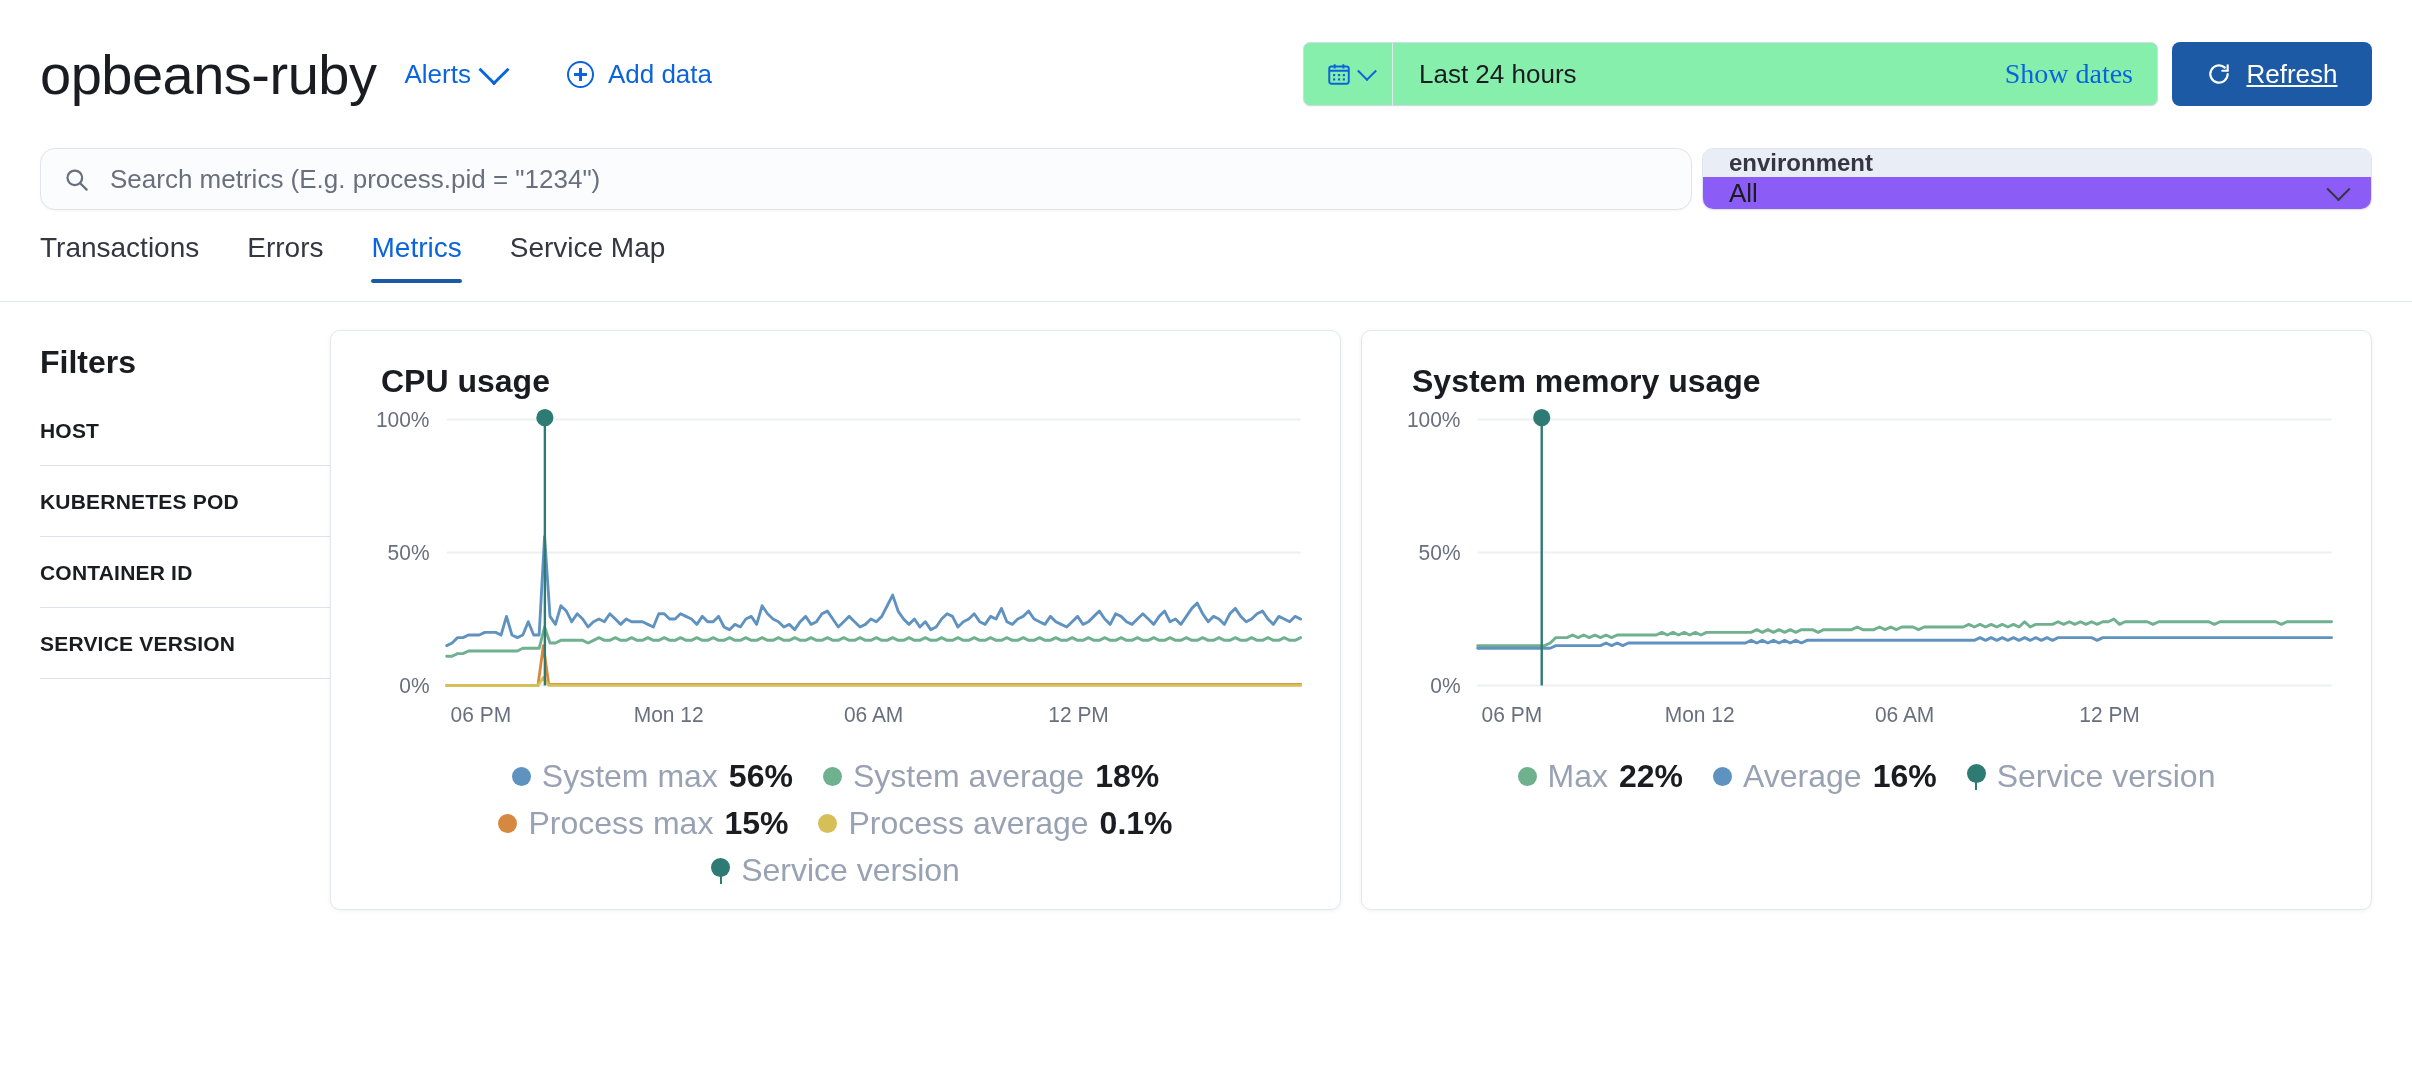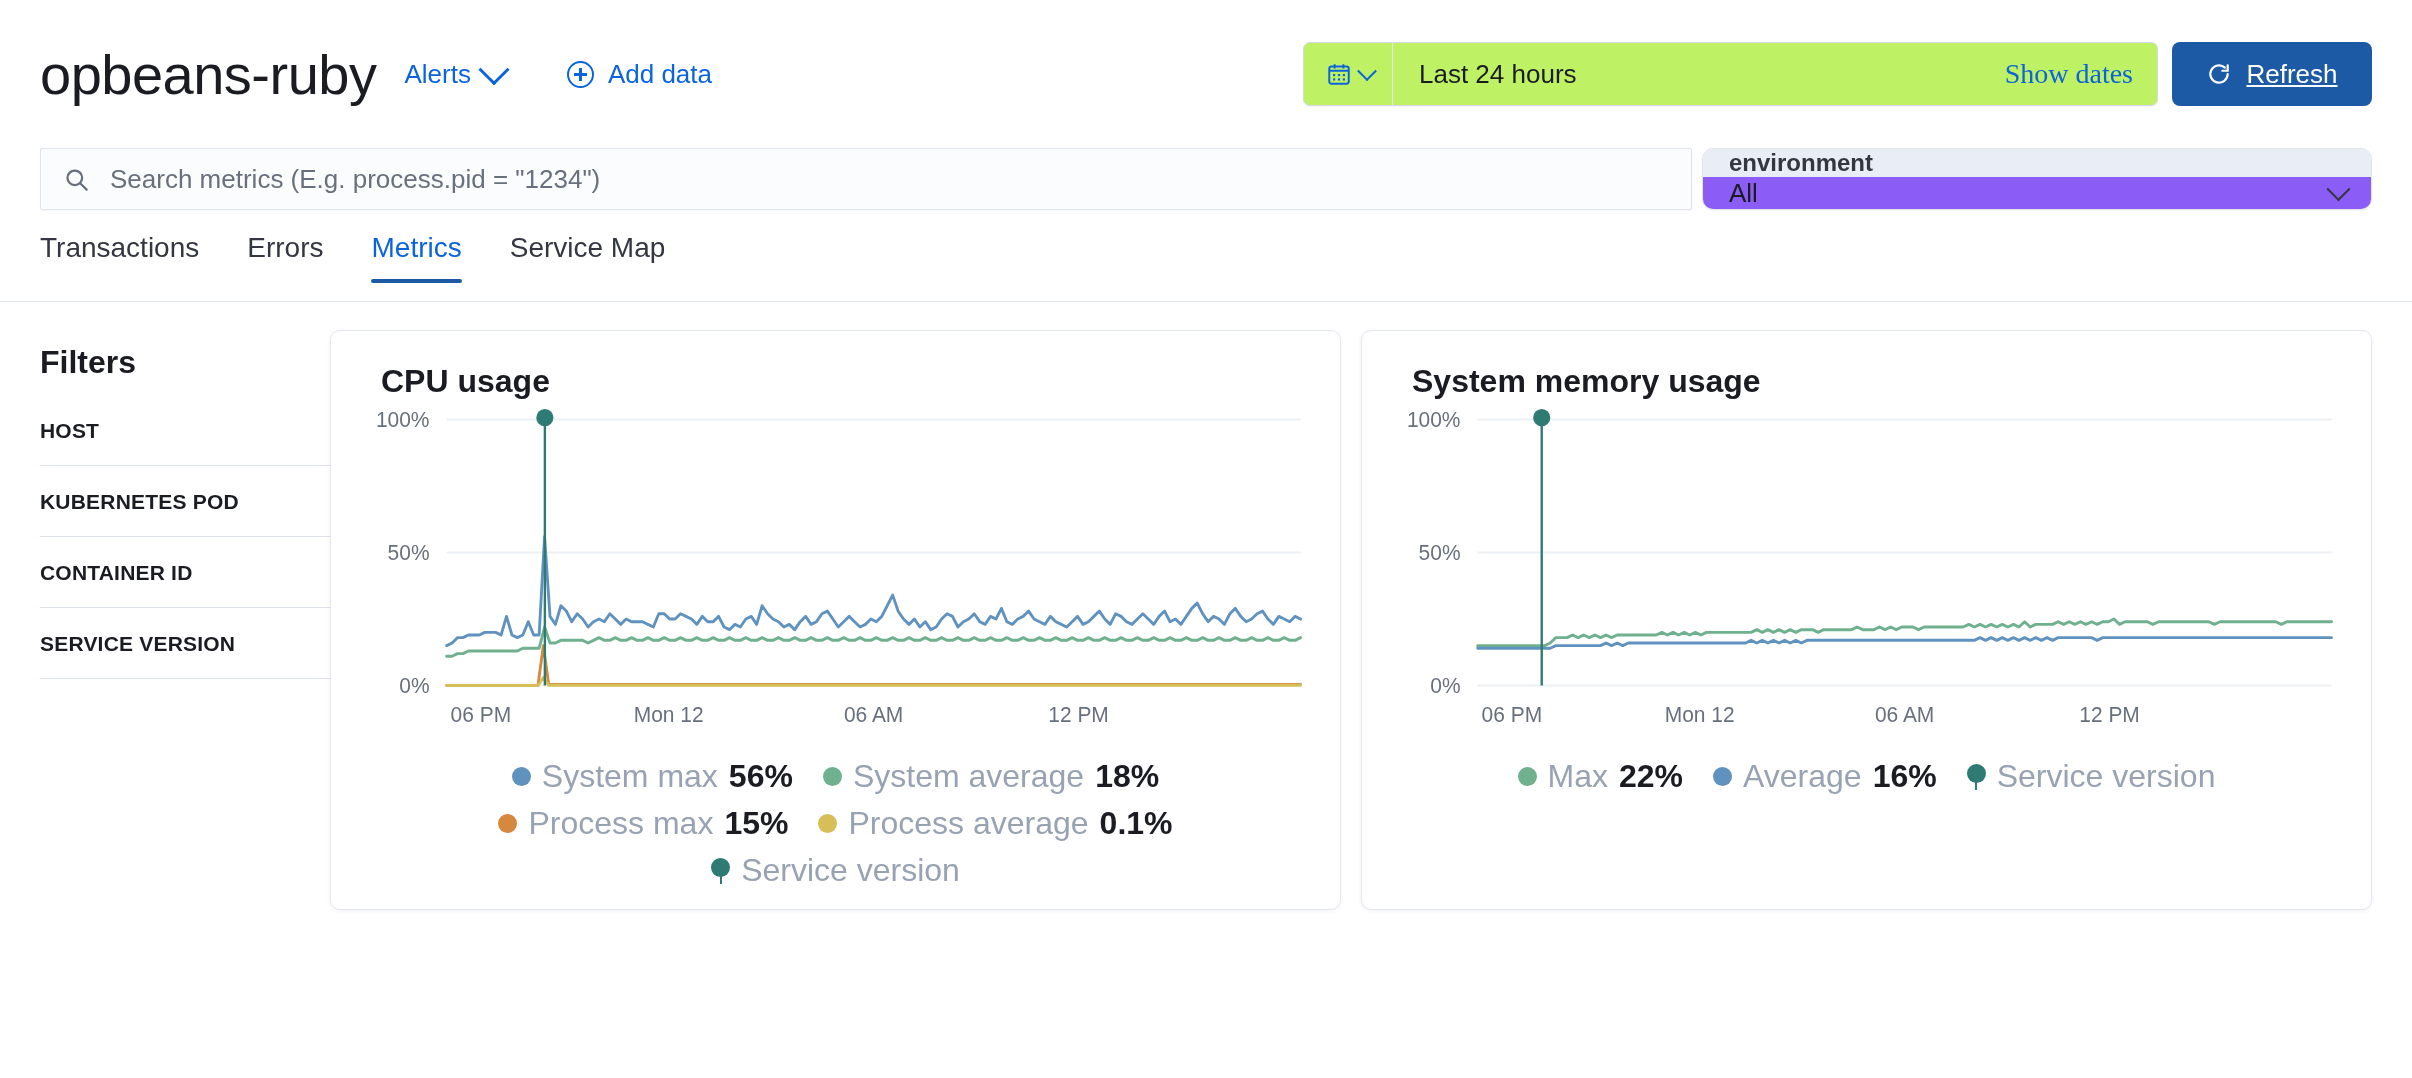--- a/index.html
+++ b/index.html
@@ -71,21 +71,21 @@
 
   .header-right {
     margin-left: auto;
     display: flex;
     align-items: stretch;
     gap: 14px;
   }
   .datepicker {
     display: flex;
     align-items: center;
-    background: #bef264;
+    background: #86efac;
     border: 1px solid #d3dae6;
     border-radius: 7px;
     box-shadow: 0 1px 2px rgba(0,0,0,0.05);
     height: 64px;
     width: 855px;
   }
   .dp-calbtn {
     display: flex;
     align-items: center;
     gap: 8px;
@@ -143,21 +143,21 @@
     gap: 0;
     height: 62px;
     margin-bottom: 22px;
   }
   .searchbox {
     display: flex;
     align-items: center;
     flex: 1 1 auto;
     background: #fbfcfd;
     border: 1px solid #e0e4ec;
-    border-radius: 2px;
+    border-radius: 15px;
     box-shadow: 0 1px 2px rgba(0,0,0,0.04);
     padding: 0 22px;
     max-width: 1750px;
     cursor: text;
   }
   .search-icon { width: 27px; height: 27px; flex: 0 0 auto; }
   .search-input {
     border: none;
     outline: none;
     background: transparent;

